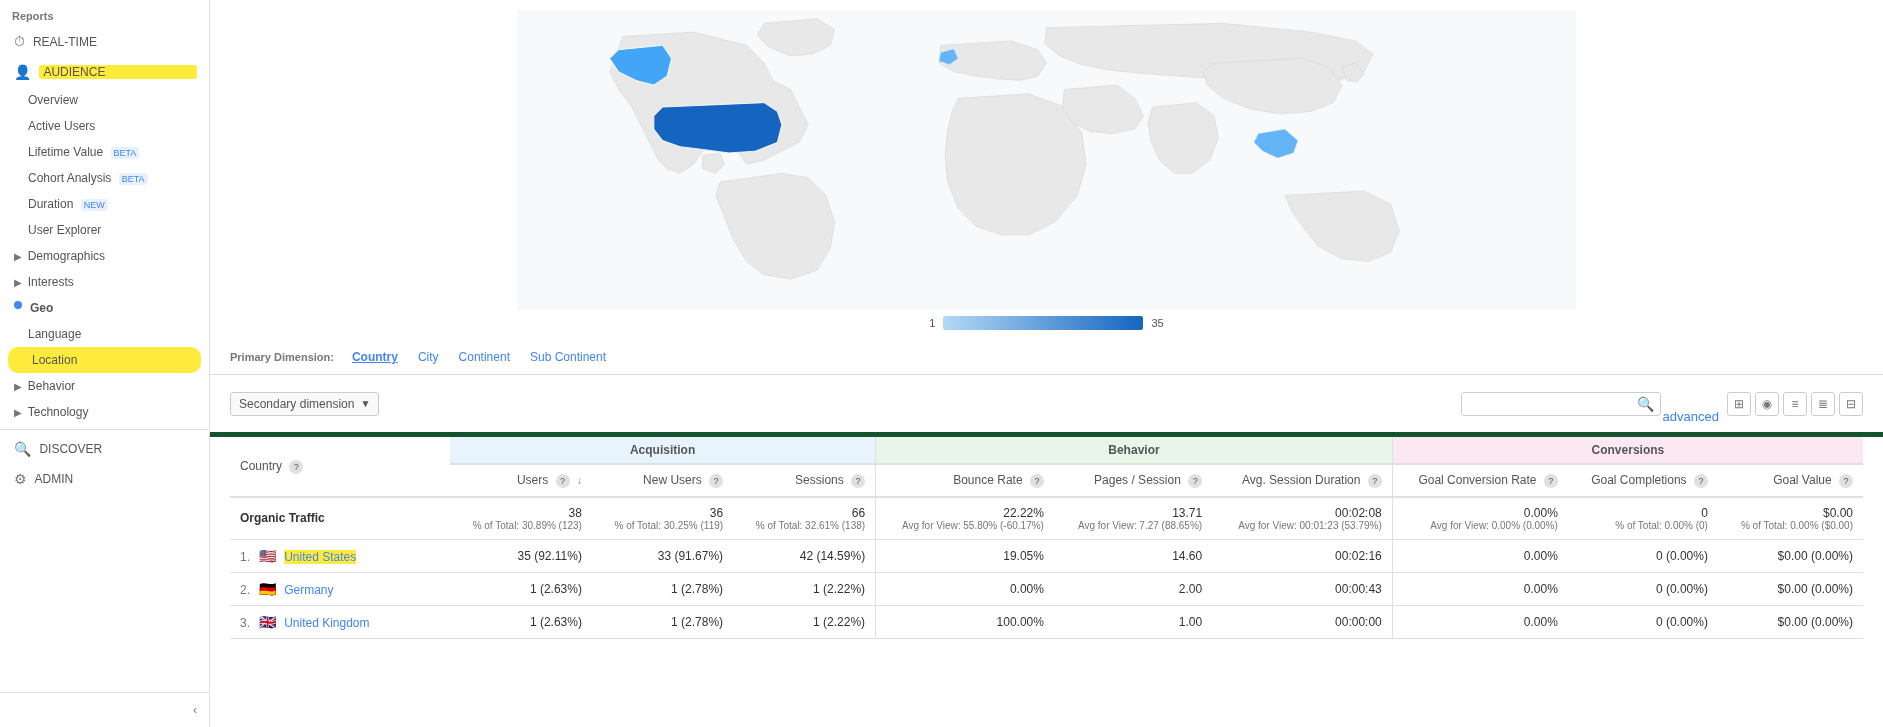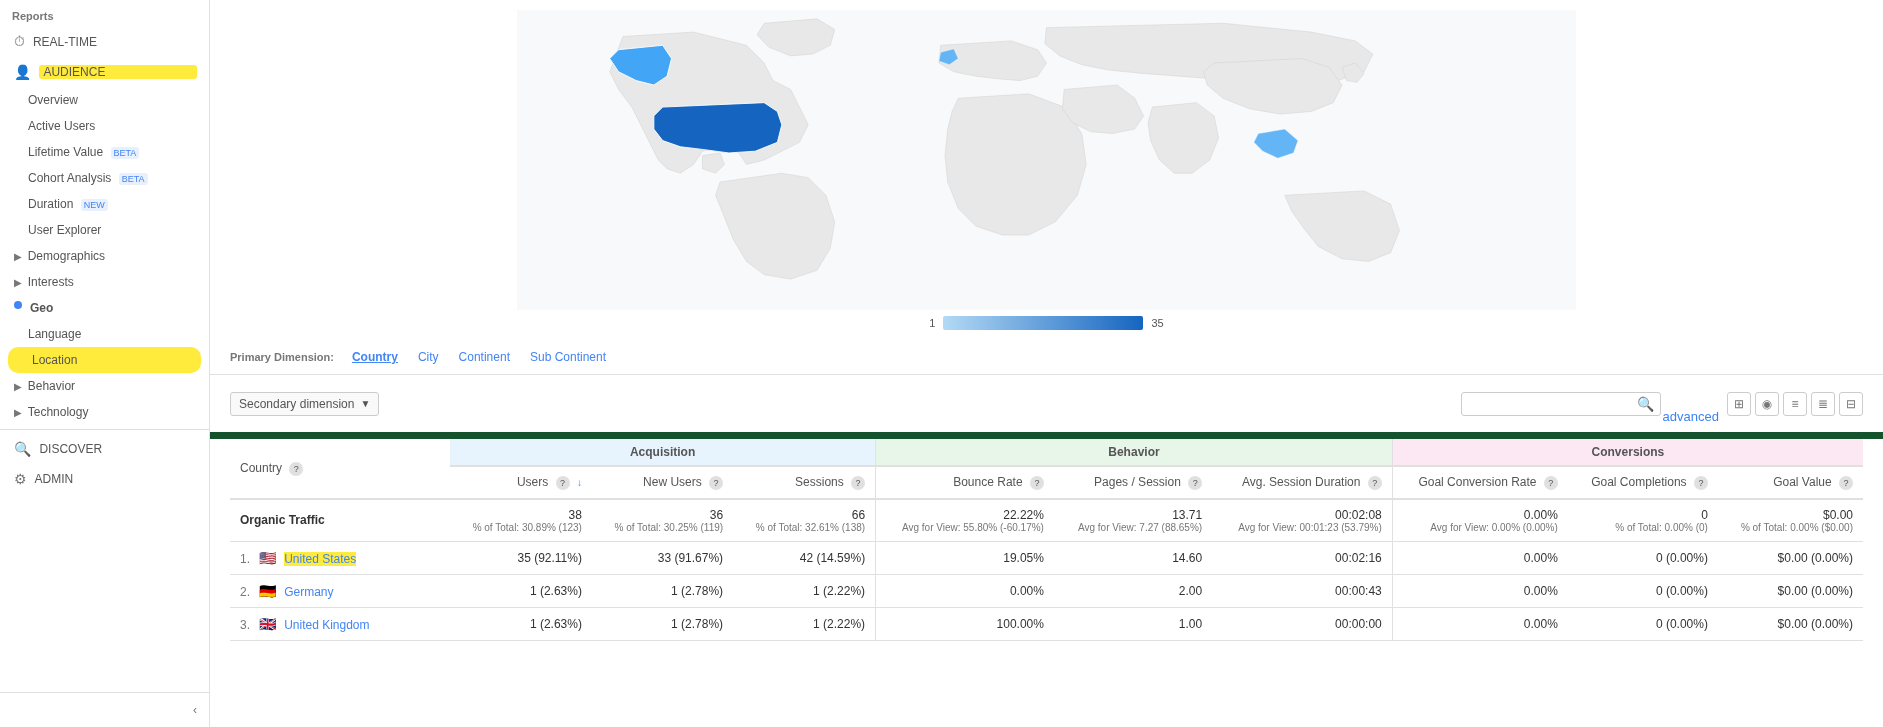--- a/index.html
+++ b/index.html
@@ -131,21 +131,21 @@
     .dim-btn {
       font-size: 12px; color: #4285F4; cursor: pointer;
       padding: 2px 6px; border-radius: 3px;
     }
     .dim-btn.active { font-weight: bold; text-decoration: underline; }
 
     
     .controls-bar {
       display: flex; align-items: center;
       padding: 8px 20px;
-      border-bottom: 7px solid #14532d;
+      border-bottom: 5px solid #14532d;
       justify-content: space-between;
     }
     .secondary-dim-select {
       display: flex; align-items: center;
       border: 1px solid #ccc; border-radius: 3px;
       padding: 4px 8px; cursor: pointer; font-size: 12px; color: #555;
       background: #f9f9f9;
     }
     .secondary-dim-select .arrow { margin-left: 6px; font-size: 10px; }
     .search-area {

